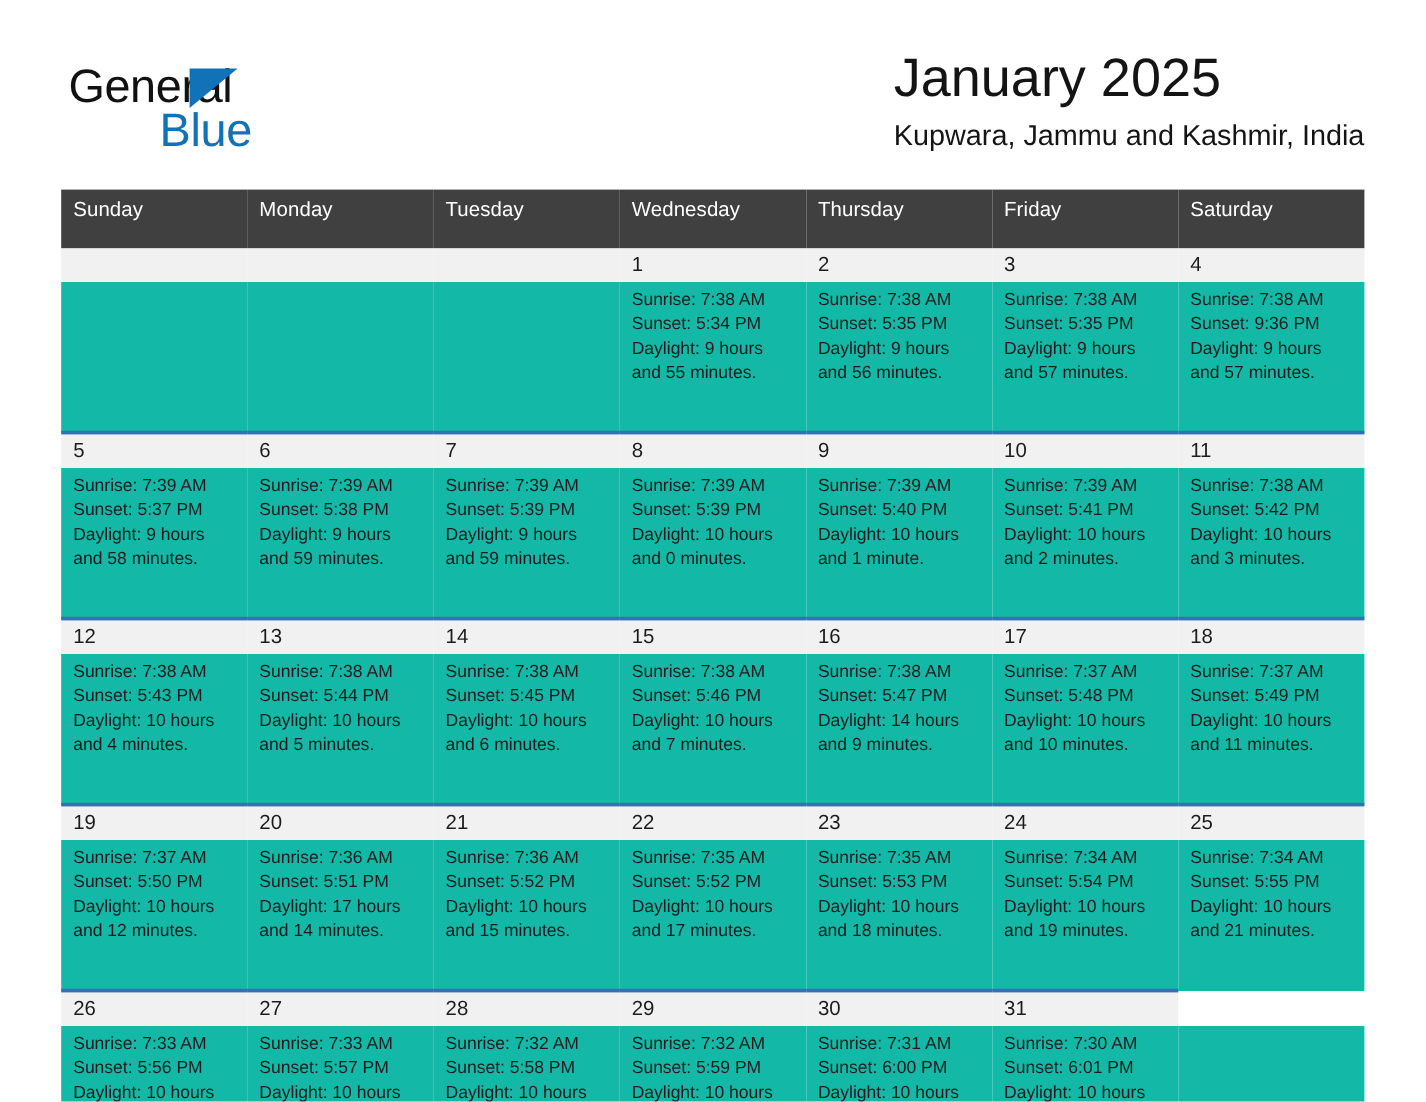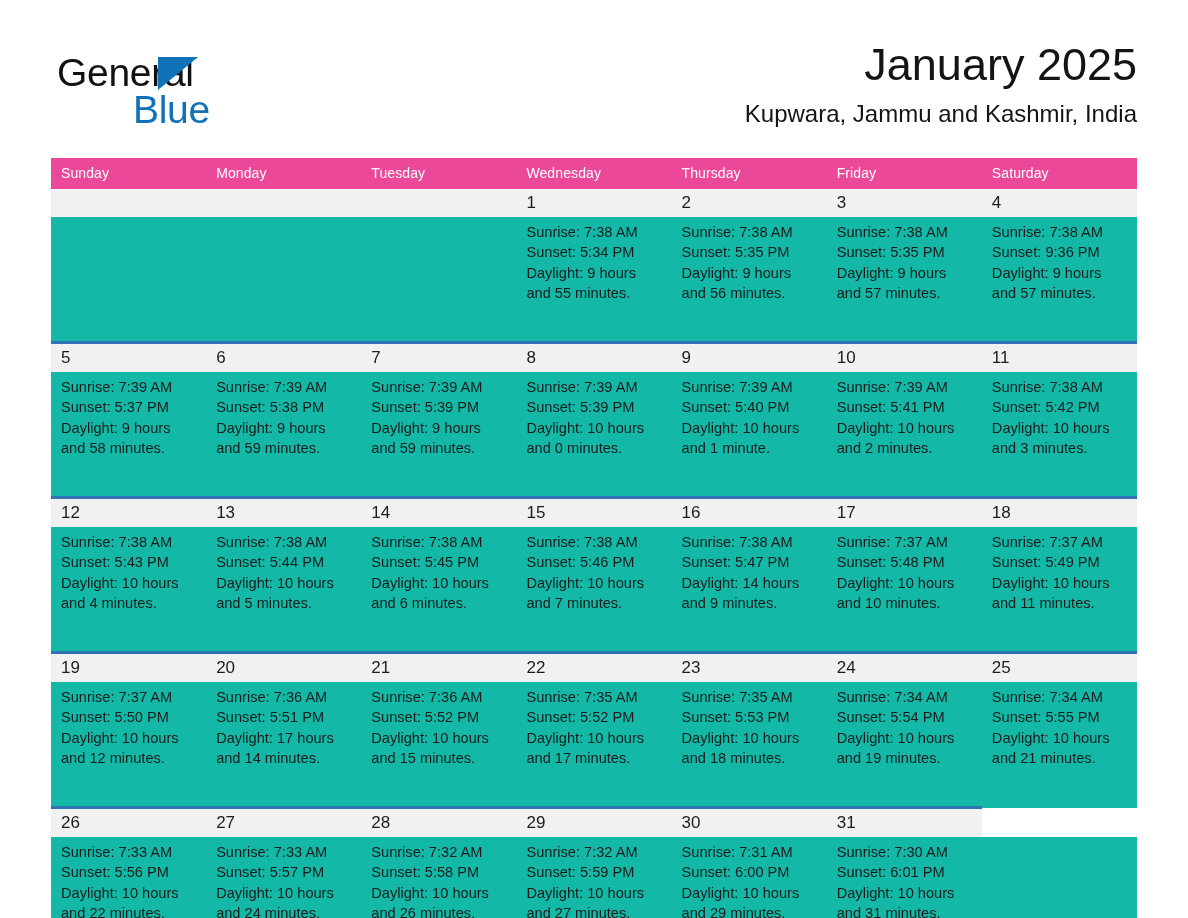--- a/index.html
+++ b/index.html
@@ -63,21 +63,21 @@
     font-size: 39px;
     line-height: 42px;
     letter-spacing: -0.3px;
     color: #1272b8;
     font-weight: 400;
   }
   .title-block {
     position: absolute;
     right: 0;
     top: 0;
-    text-align: right;
+    text-align: left;
   }
   .month-title {
     font-size: 45px;
     line-height: 58px;
     font-weight: 400;
     color: #141414;
     white-space: nowrap;
   }
   .location-title {
     font-size: 24px;
@@ -96,26 +96,26 @@
     width: 1086px;
   }
   table.cal {
     border-collapse: collapse;
     table-layout: fixed;
     width: 1086px;
   }
   table.cal col { width: 155.14px; }
 
   thead th {
-    background: #ec4899;
+    background: #404040;
     color: #ffffff;
-    font-size: 14px;
+    font-size: 17px;
     font-weight: 400;
     text-align: left;
-    padding: 7px 0 8px 10px;
+    padding: 7px 0 22px 10px;
     height: 16px;
     vertical-align: middle;
     letter-spacing: 0.1px;
   }
 
   tr.daynum-row td {
     background: #f1f1f1;
     border-top: 3px solid #3072b5;
     padding: 4px 0 4px 10px;
     font-size: 17px;

